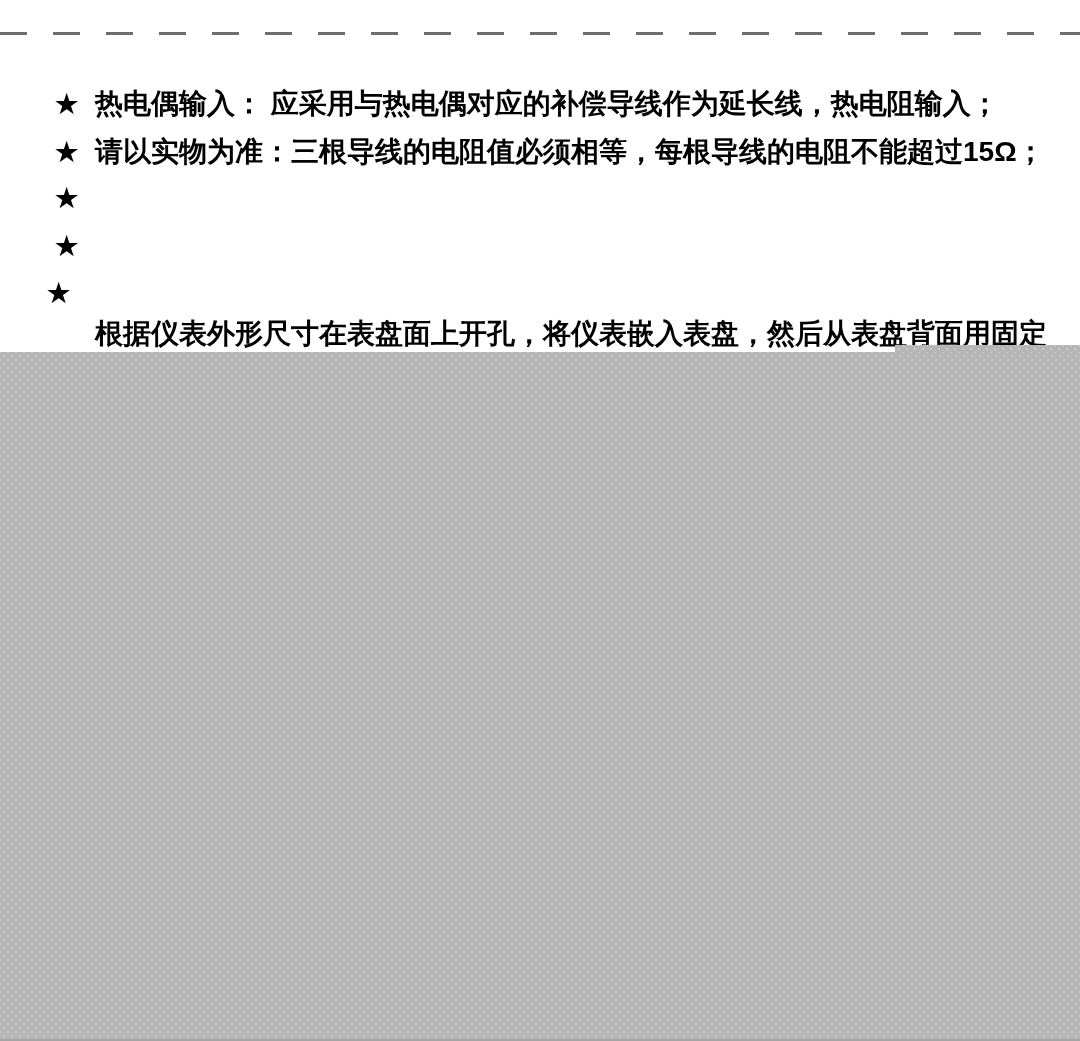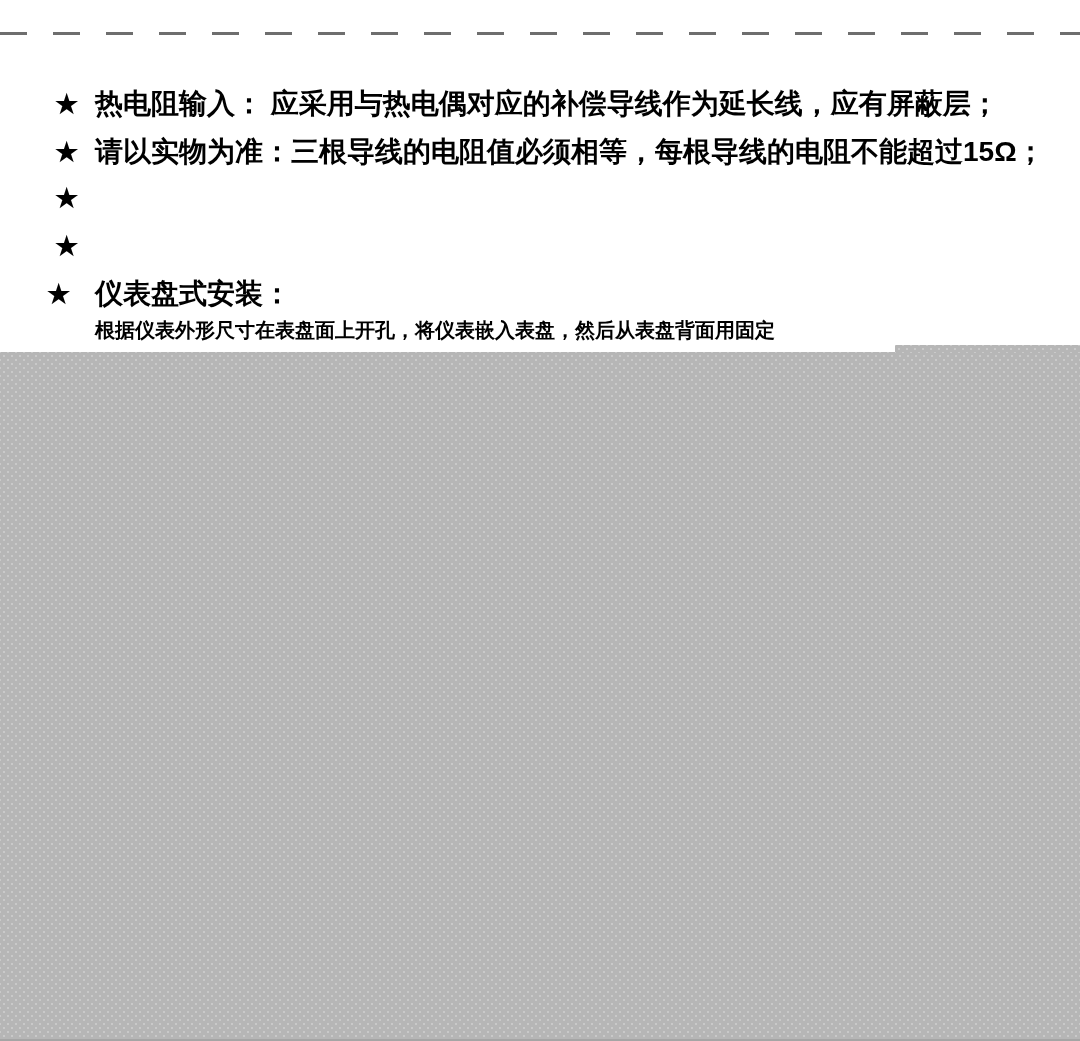--- a/index.html
+++ b/index.html
@@ -51,21 +51,21 @@
   }
   .note.outdent .star {
     margin-left: -8px;
     width: 48px;
     flex-basis: 48px;
   }
   .para {
     position: absolute;
     top: 320px;
     left: 95px;
-    font-size: 20px;
+    font-size: 28px;
     font-weight: bold;
     color: #000000;
     line-height: 1;
     white-space: nowrap;
   }
   
   .placeholder, .placeholder-step {
     background-color: #b6b6b6;
     background-image:
       radial-gradient(#c9c9c9 1px, rgba(0,0,0,0) 1.2px),
@@ -93,35 +93,34 @@
 </head>
 <body>
 
 <div class="page">
 
   <div class="dashed-line"></div>
 
   <div class="notes">
     <div class="note">
       <span class="star">★</span>
-      <span class="note-text">热电阻输入： 应采用与热电偶对应的补偿导线作为延长线，应有屏蔽层；</span>
+      <span class="note-text">热电偶输入： 应采用与热电偶对应的补偿导线作为延长线，热电阻输入；</span>
     </div>
     <div class="note">
       <span class="star">★</span>
       <span class="note-text">请以实物为准：三根导线的电阻值必须相等，每根导线的电阻不能超过15Ω；</span>
     </div>
     <div class="note">
       <span class="star">★</span>
     </div>
     <div class="note">
       <span class="star">★</span>
     </div>
     <div class="note outdent">
       <span class="star">★</span>
-      <span class="note-text">仪表盘式安装：</span>
     </div>
   </div>
 
   <div class="para">根据仪表外形尺寸在表盘面上开孔，将仪表嵌入表盘，然后从表盘背面用固定</div>
 
   <div class="placeholder">
     <div class="placeholder-step"></div>
   </div>
 
 </div>

